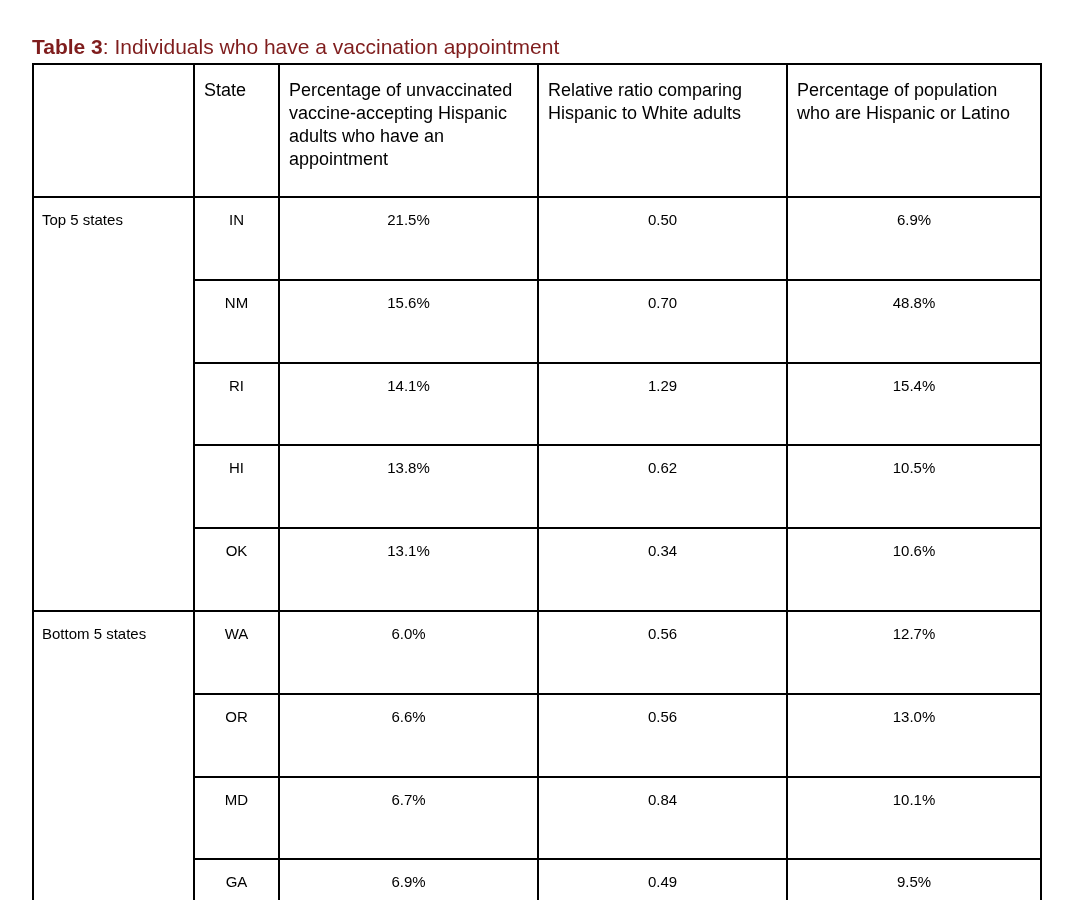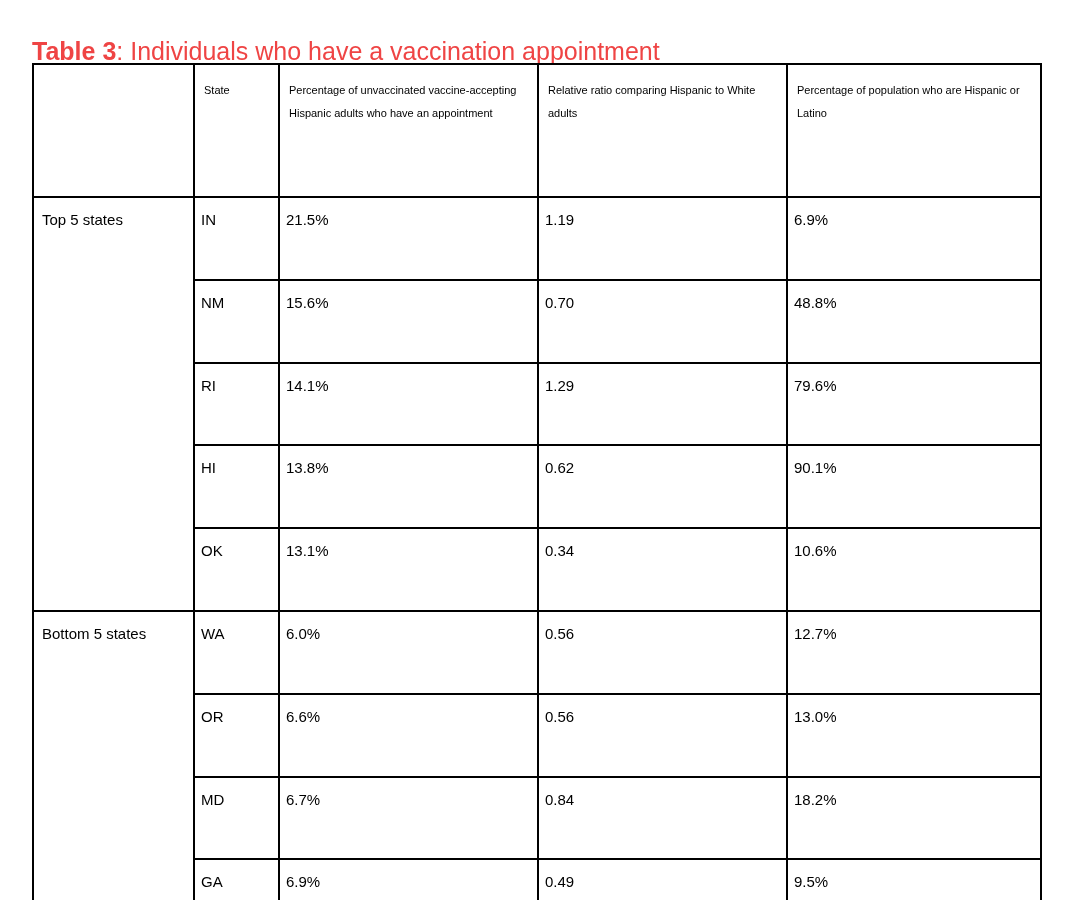--- a/index.html
+++ b/index.html
@@ -13,23 +13,23 @@
     position: relative;
     width: 1072px;
     height: 900px;
     background: #ffffff;
     overflow: hidden;
   }
   .caption {
     position: absolute;
     left: 32px;
     top: 14px;
-    font-size: 25px;
+    font-size: 21px;
     line-height: 24px;
-    color: #ef4444;
+    color: #7f1d1d;
     white-space: nowrap;
   }
   .caption b { font-weight: bold; }
   table.t3 {
     position: absolute;
     left: 32px;
     top: 63px;
     border-collapse: collapse;
     table-layout: fixed;
     width: 1008px;
@@ -37,34 +37,35 @@
   table.t3 th, table.t3 td {
     border: 2px solid #000000;
     vertical-align: top;
     font-weight: normal;
     overflow: hidden;
   }
   table.t3 thead th {
     height: 113px;
     text-align: left;
     padding: 14px 10px 4px 9px;
-    font-size: 11px;
+    font-size: 18px;
     line-height: 23px;
   }
   table.t3 tbody td {
     height: 66.8px;
     padding: 10px 6px 4px 6px;
     font-size: 15px;
     line-height: 23px;
   }
   td.group-label {
     text-align: left;
     padding-left: 8px !important;
   }
   td.state-cell, td.value-cell {
+    text-align: center;
   }
 </style>
 </head>
 <body>
 
 <div class="page">
 
   <p class="caption"><b>Table 3</b><span>: Individuals who have a vaccination appointment</span></p>
 
   <table class="t3">
@@ -82,40 +83,40 @@
         <th>Percentage of unvaccinated vaccine-accepting Hispanic adults who have an appointment</th>
         <th>Relative ratio comparing Hispanic to White adults</th>
         <th>Percentage of population who are Hispanic or Latino</th>
       </tr>
     </thead>
     <tbody>
         <tr>
           <td class="group-label" rowspan="5">Top 5 states</td>
           <td class="state-cell">IN</td>
           <td class="value-cell">21.5%</td>
-          <td class="value-cell">1.19</td>
+          <td class="value-cell">0.50</td>
           <td class="value-cell">6.9%</td>
         </tr>
         <tr>
           <td class="state-cell">NM</td>
           <td class="value-cell">15.6%</td>
           <td class="value-cell">0.70</td>
           <td class="value-cell">48.8%</td>
         </tr>
         <tr>
           <td class="state-cell">RI</td>
           <td class="value-cell">14.1%</td>
           <td class="value-cell">1.29</td>
-          <td class="value-cell">79.6%</td>
+          <td class="value-cell">15.4%</td>
         </tr>
         <tr>
           <td class="state-cell">HI</td>
           <td class="value-cell">13.8%</td>
           <td class="value-cell">0.62</td>
-          <td class="value-cell">90.1%</td>
+          <td class="value-cell">10.5%</td>
         </tr>
         <tr>
           <td class="state-cell">OK</td>
           <td class="value-cell">13.1%</td>
           <td class="value-cell">0.34</td>
           <td class="value-cell">10.6%</td>
         </tr>
         <tr>
           <td class="group-label" rowspan="5">Bottom 5 states</td>
           <td class="state-cell">WA</td>
@@ -126,21 +127,21 @@
         <tr>
           <td class="state-cell">OR</td>
           <td class="value-cell">6.6%</td>
           <td class="value-cell">0.56</td>
           <td class="value-cell">13.0%</td>
         </tr>
         <tr>
           <td class="state-cell">MD</td>
           <td class="value-cell">6.7%</td>
           <td class="value-cell">0.84</td>
-          <td class="value-cell">18.2%</td>
+          <td class="value-cell">10.1%</td>
         </tr>
         <tr>
           <td class="state-cell">GA</td>
           <td class="value-cell">6.9%</td>
           <td class="value-cell">0.49</td>
           <td class="value-cell">9.5%</td>
         </tr>
       </tbody>
   </table>
 

